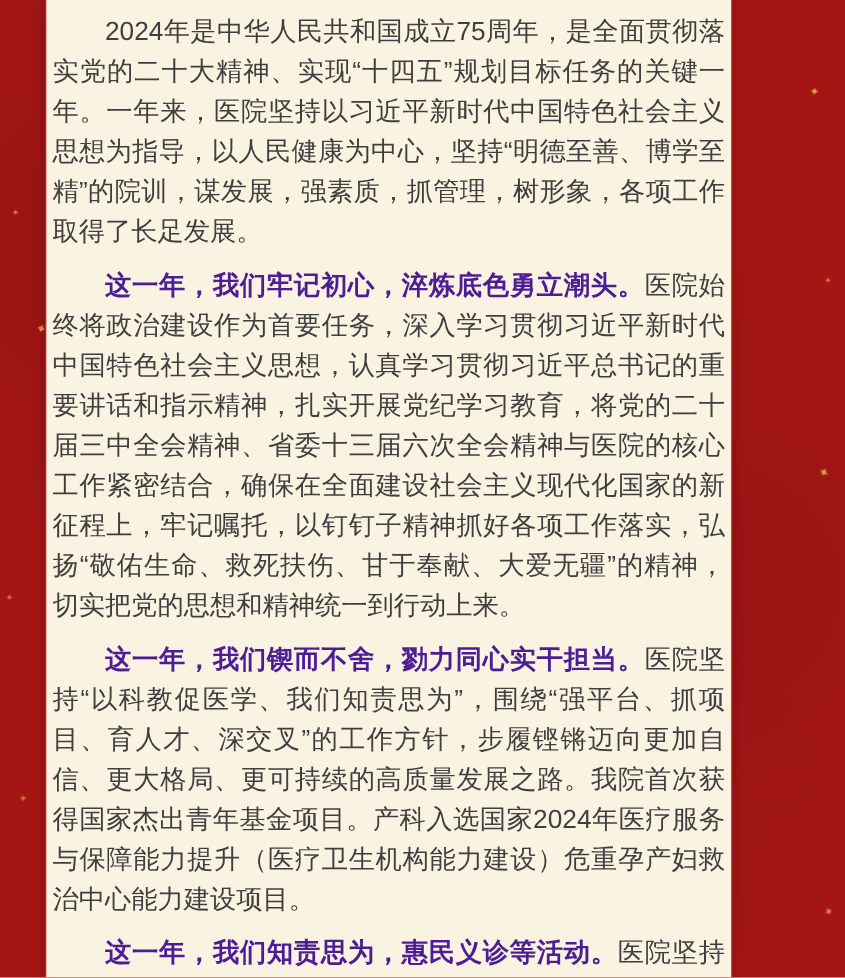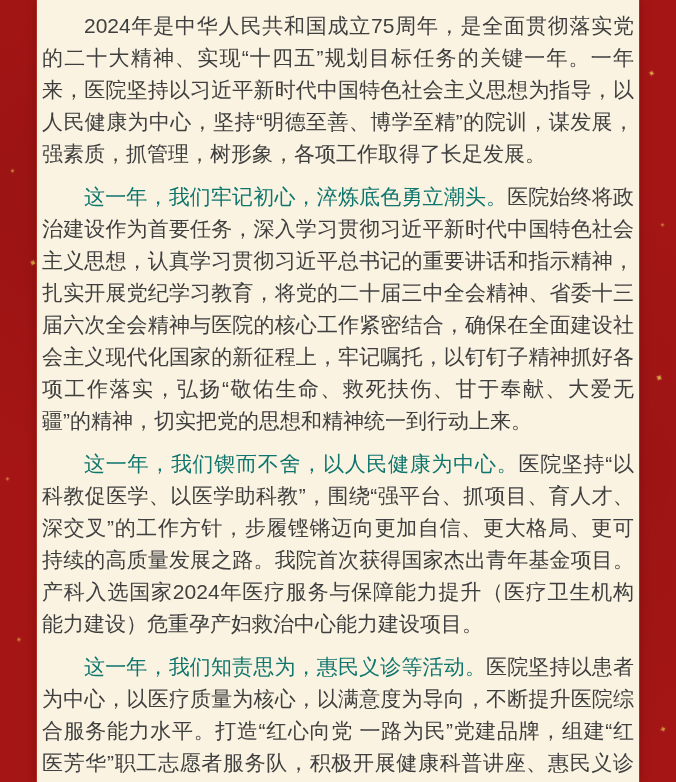--- a/index.html
+++ b/index.html
@@ -22,38 +22,38 @@
       radial-gradient(circle at 15% 25%, rgba(0,0,0,0.07), transparent 35%),
       radial-gradient(circle at 85% 60%, rgba(0,0,0,0.06), transparent 40%),
       radial-gradient(circle at 50% 90%, rgba(60,0,0,0.05), transparent 45%);
     pointer-events: none;
   }
   .panel {
     position: absolute;
     top: 0;
     bottom: 0;
     left: 37px;
-    width: 602px;
+    width: 548px;
     box-sizing: border-box;
     background: #FAF3E1;
     outline: 1px solid rgba(214, 84, 56, 0.45);
     box-shadow: 0 0 9px rgba(50, 0, 0, 0.35);
     padding: 10px 5px 0 5px;
   }
   .article p {
     margin: 0 0 11px 0;
     font-size: 21px;
     line-height: 32px;
     color: #3F3F3F;
     text-align: justify;
     text-indent: 2em;
   }
   .lead {
-    color: #0f766e;
-    font-weight: 400;
+    color: #4c1d95;
+    font-weight: 700;
   }
   .sparkle {
     position: absolute;
     color: #D8A23C;
     font-size: 9px;
     line-height: 1;
     text-shadow: 0 0 2px rgba(255, 214, 130, 0.7);
     pointer-events: none;
   }
   .s1 { left: 10px;  top: 168px; font-size: 6px; opacity: .8; }
@@ -79,18 +79,18 @@
 <span class="sparkle s7">✦</span>
 <span class="sparkle s8">✦</span>
 
 <div class="panel">
   <div class="article">
 
     <p><strong class="lead"></strong><span>2024年是中华人民共和国成立75周年，是全面贯彻落实党的二十大精神、实现“十四五”规划目标任务的关键一年。一年来，医院坚持以习近平新时代中国特色社会主义思想为指导，以人民健康为中心，坚持“明德至善、博学至精”的院训，谋发展，强素质，抓管理，树形象，各项工作取得了长足发展。</span></p>
 
     <p><strong class="lead">这一年，我们牢记初心，淬炼底色勇立潮头。</strong><span>医院始终将政治建设作为首要任务，深入学习贯彻习近平新时代中国特色社会主义思想，认真学习贯彻习近平总书记的重要讲话和指示精神，扎实开展党纪学习教育，将党的二十届三中全会精神、省委十三届六次全会精神与医院的核心工作紧密结合，确保在全面建设社会主义现代化国家的新征程上，牢记嘱托，以钉钉子精神抓好各项工作落实，弘扬“敬佑生命、救死扶伤、甘于奉献、大爱无疆”的精神，切实把党的思想和精神统一到行动上来。</span></p>
 
-    <p><strong class="lead">这一年，我们锲而不舍，以人民健康为中心。</strong><span>医院坚持“以科教促医学、以医学助科教”，围绕“强平台、抓项目、育人才、深交叉”的工作方针，步履铿锵迈向更加自信、更大格局、更可持续的高质量发展之路。我院首次获得国家杰出青年基金项目。产科入选国家2024年医疗服务与保障能力提升（医疗卫生机构能力建设）危重孕产妇救治中心能力建设项目。</span></p>
+    <p><strong class="lead">这一年，我们锲而不舍，勠力同心实干担当。</strong><span>医院坚持“以科教促医学、我们知责思为”，围绕“强平台、抓项目、育人才、深交叉”的工作方针，步履铿锵迈向更加自信、更大格局、更可持续的高质量发展之路。我院首次获得国家杰出青年基金项目。产科入选国家2024年医疗服务与保障能力提升（医疗卫生机构能力建设）危重孕产妇救治中心能力建设项目。</span></p>
 
     <p><strong class="lead">这一年，我们知责思为，惠民义诊等活动。</strong><span>医院坚持以患者为中心，以医疗质量为核心，以满意度为导向，不断提升医院综合服务能力水平。打造“红心向党 一路为民”党建品牌，组建“红医芳华”职工志愿者服务队，积极开展健康科普讲座、惠民义诊等活动，进一步彰显了公立医院的公益性，显著提升了群众的就医满意度。</span></p>
 
   </div>
 </div>
 
 </body></html>

